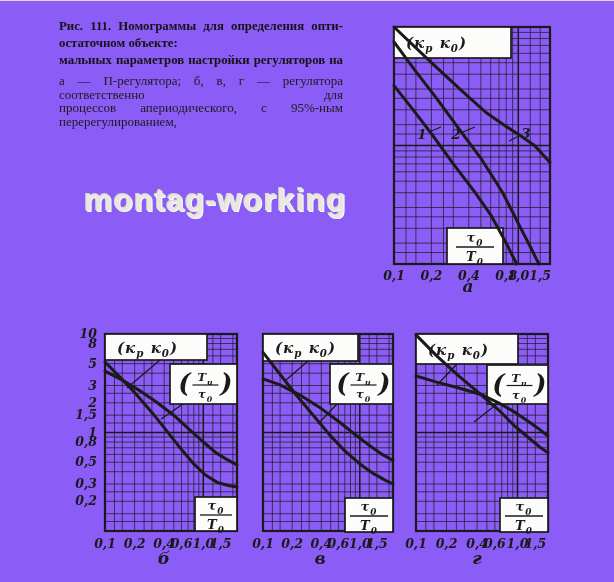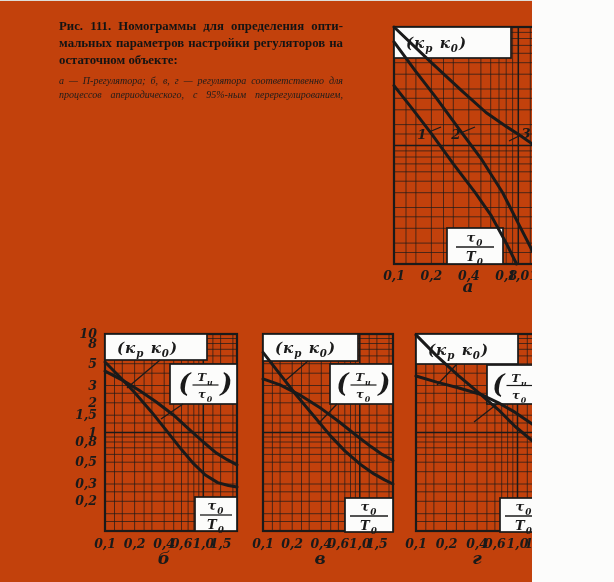--- a/index.html
+++ b/index.html
@@ -1,44 +1,45 @@
 <!DOCTYPE html>
 <html><head>
 <meta charset="utf-8">
 <style>
   html,body{margin:0;padding:0;background:#fcfcfb;}
-  .page{position:relative;width:532px;height:582px;background:#c2410c;
+  .page{position:relative;width:614px;height:582px;background:#8b5cf6;
         font-family:"Liberation Serif",serif;color:#161616;overflow:hidden;
         border-top:1px solid #dedcd7;}
   .caption{position:absolute;left:59px;top:17px;width:284px;}
   .caption .t{font-size:12.8px;line-height:17px;font-weight:bold;color:#141414;}
-  .caption .s{font-size:10px;line-height:13.6px;color:#1c1c1c;font-style:italic;}
+  .caption .s{font-size:13px;line-height:13.6px;color:#1c1c1c;}
   .just{text-align:justify;text-align-last:justify;}
   .sub{margin-top:5px;}
   .watermark{position:absolute;left:84px;top:181px;
         font-family:"Liberation Sans",sans-serif;font-size:32px;font-weight:bold;
         color:#e9e7e2;letter-spacing:1px;
         text-shadow:1px 1px 0 #fbfbfa,-1px -1px 0 #d7d5cf;user-select:none;}
   #charts-svg{position:absolute;left:0;top:0;}
   #charts-svg text{font-family:"DejaVu Serif","Liberation Serif",serif;}
 </style>
 </head>
 <body>
 
 <div class="page">
   <div class="caption">
     <div class="t just">Рис. 111. Номограммы для определения опти-</div>
+    <div class="t">остаточном объекте:</div>
     <div class="t just">мальных параметров настройки регуляторов на</div>
-    <div class="t">остаточном объекте:</div>
     <div class="sub">
       <div class="s just">а — П-регулятора; б, в, г — регулятора соответственно для</div>
       <div class="s just">процессов апериодического, с 95%-ным перерегулированием,</div>
     </div>
   </div>
 
+  <div class="watermark">montag-working</div>
 
   <svg id="charts-svg" width="614" height="582" viewBox="0 0 614 582">
       <g>
         <g stroke="#1a1a1a">
           <line x1="394.0" y1="26" x2="394.0" y2="263" stroke-width="1.5"></line>
           <line x1="406.0" y1="26" x2="406.0" y2="263" stroke-width="0.7"></line>
           <line x1="415.9" y1="26" x2="415.9" y2="263" stroke-width="0.7"></line>
           <line x1="431.4" y1="26" x2="431.4" y2="263" stroke-width="0.7"></line>
           <line x1="443.5" y1="26" x2="443.5" y2="263" stroke-width="0.7"></line>
           <line x1="453.3" y1="26" x2="453.3" y2="263" stroke-width="0.7"></line>

